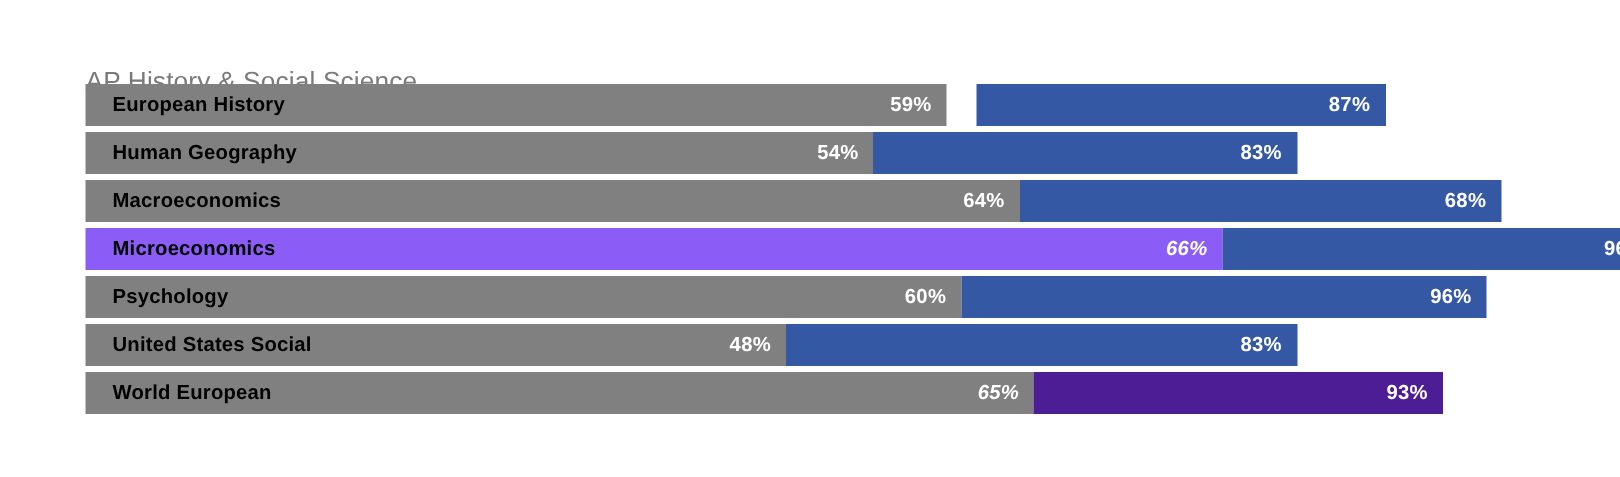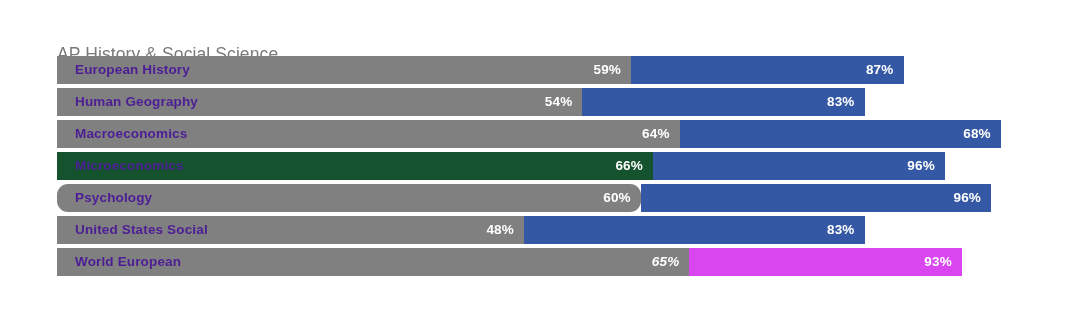--- a/index.html
+++ b/index.html
@@ -87,57 +87,57 @@
   }
 
   .row-name {
     position: absolute;
     left: 75px;
     top: 0;
     height: 28px;
     line-height: 28px;
     font-size: 13.5px;
     font-weight: bold;
-    color: #4c1d95;
+    color: #000000;
     letter-spacing: 0.15px;
     white-space: nowrap;
     pointer-events: none;
   }
 </style>
 </head>
 <body>
 
 <div class="chart-root">
 
   <div class="chart-title">AP History &amp; Social Science</div>
 
   <div class="rows">
       <div class="bar-row">
-        <div class="bar-track"><div class="seg seg-primary" style="width: 574.07px; background: rgb(128, 128, 128);"><span class="seg-label">59%</span></div><div class="seg seg-secondary" style="width: 272.44px; background: rgb(53, 88, 165);"><span class="seg-label">87%</span></div></div>
+        <div class="bar-track"><div class="seg seg-primary" style="width: 574.07px; background: rgb(128, 128, 128);"><span class="seg-label">59%</span></div><div class="seg seg-secondary" style="width: 272.44px; background: rgb(53, 88, 165); margin-left: 20px;"><span class="seg-label">87%</span></div></div>
         <div class="row-name">European History</div>
       </div>
       <div class="bar-row">
         <div class="bar-track"><div class="seg seg-primary" style="width: 525.42px; background: rgb(128, 128, 128);"><span class="seg-label">54%</span></div><div class="seg seg-secondary" style="width: 282.17px; background: rgb(53, 88, 165);"><span class="seg-label">83%</span></div></div>
         <div class="row-name">Human Geography</div>
       </div>
       <div class="bar-row">
         <div class="bar-track"><div class="seg seg-primary" style="width: 622.72px; background: rgb(128, 128, 128);"><span class="seg-label">64%</span></div><div class="seg seg-secondary" style="width: 321.09px; background: rgb(53, 88, 165);"><span class="seg-label">68%</span></div></div>
         <div class="row-name">Macroeconomics</div>
       </div>
       <div class="bar-row">
-        <div class="bar-track"><div class="seg seg-primary" style="width: 596px; background: #14532d;"><span class="seg-label">66%</span></div><div class="seg seg-secondary" style="width: 291.9px; background: rgb(53, 88, 165);"><span class="seg-label">96%</span></div></div>
+        <div class="bar-track"><div class="seg seg-primary" style="width: 758px; background: #8b5cf6; font-style: italic;"><span class="seg-label">66%</span></div><div class="seg seg-secondary" style="width: 291.9px; background: rgb(53, 88, 165);"><span class="seg-label">96%</span></div></div>
         <div class="row-name">Microeconomics</div>
       </div>
       <div class="bar-row">
-        <div class="bar-track"><div class="seg seg-primary" style="width: 583.8px; background: rgb(128, 128, 128); border-radius: 11px;"><span class="seg-label">60%</span></div><div class="seg seg-secondary" style="width: 350.28px; background: rgb(53, 88, 165);"><span class="seg-label">96%</span></div></div>
+        <div class="bar-track"><div class="seg seg-primary" style="width: 583.8px; background: rgb(128, 128, 128);"><span class="seg-label">60%</span></div><div class="seg seg-secondary" style="width: 350.28px; background: rgb(53, 88, 165);"><span class="seg-label">96%</span></div></div>
         <div class="row-name">Psychology</div>
       </div>
       <div class="bar-row">
         <div class="bar-track"><div class="seg seg-primary" style="width: 467.04px; background: rgb(128, 128, 128);"><span class="seg-label">48%</span></div><div class="seg seg-secondary" style="width: 340.55px; background: rgb(53, 88, 165);"><span class="seg-label">83%</span></div></div>
         <div class="row-name">United States Social</div>
       </div>
       <div class="bar-row">
-        <div class="bar-track"><div class="seg seg-primary" style="width: 632.45px; background: rgb(128, 128, 128); font-style: italic;"><span class="seg-label">65%</span></div><div class="seg seg-secondary" style="width: 272.44px; background: #d946ef;"><span class="seg-label">93%</span></div></div>
+        <div class="bar-track"><div class="seg seg-primary" style="width: 632.45px; background: rgb(128, 128, 128); font-style: italic;"><span class="seg-label">65%</span></div><div class="seg seg-secondary" style="width: 272.44px; background: #4c1d95;"><span class="seg-label">93%</span></div></div>
         <div class="row-name">World European</div>
       </div>
     </div>
 
 </div>
 
 </body></html>

